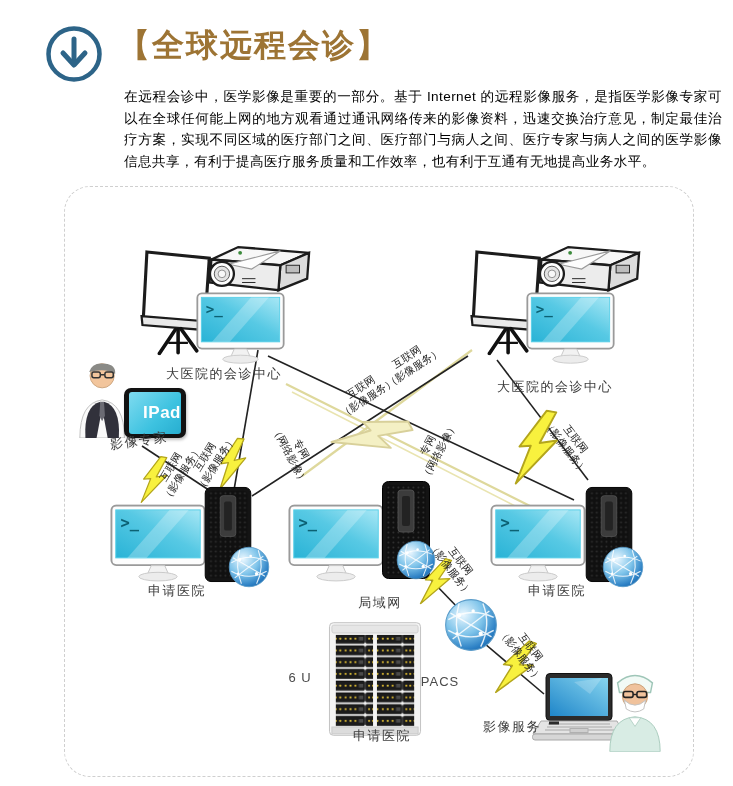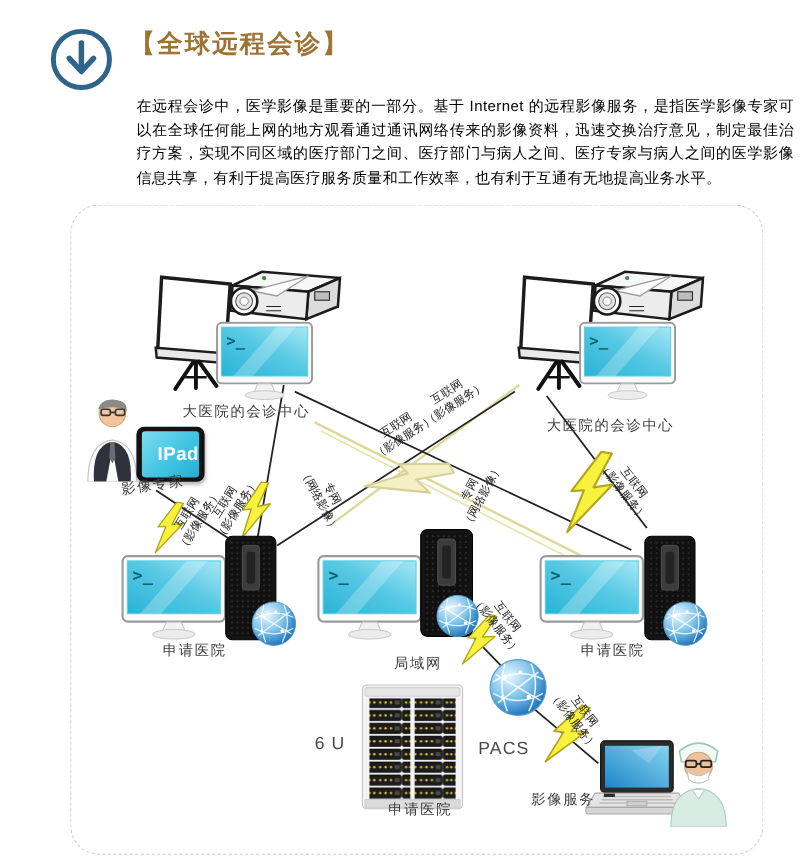--- a/index.html
+++ b/index.html
@@ -1,30 +1,30 @@
 <!DOCTYPE html>
 <html><head>
 <meta charset="utf-8">
 <style>
   html,body{margin:0;padding:0;background:#fff;}
   .page{position:relative;width:733px;height:786px;background:#fff;overflow:hidden;
         font-family:"Liberation Sans","DejaVu Sans",sans-serif;}
   
   .hdr-icon{position:absolute;left:44px;top:24px;width:60px;height:60px;}
-  .page-title{position:absolute;left:118px;top:24px;font-size:23px;font-weight:bold;
+  .page-title{position:absolute;left:118px;top:24px;font-size:32px;font-weight:bold;
               color:#9d7434;letter-spacing:2px;white-space:nowrap;}
   .intro{position:absolute;left:124px;top:86px;width:598px;font-size:13.6px;line-height:21.6px;
          color:#000000;text-align:justify;letter-spacing:0.4px;}
   
   .panel{position:absolute;left:64px;top:186px;width:628px;height:589px;
          border:1px dashed #cfcfcf;border-radius:26px;background:#fff;}
   .lay{position:absolute;left:0;top:0;width:733px;height:786px;pointer-events:none;}
   .node-label{position:absolute;transform:translate(-50%,-50%);font-size:13px;color:#3c3c3c;
               letter-spacing:1.5px;white-space:nowrap;}
-  .note-label{position:absolute;transform:translate(-50%,-50%);font-size:16px;color:#4a4a4a;
+  .note-label{position:absolute;transform:translate(-50%,-50%);font-size:13px;color:#4a4a4a;
               letter-spacing:1px;white-space:nowrap;}
   .lnk{position:absolute;font-size:10.5px;color:#262626;line-height:1.2;text-align:center;
        white-space:nowrap;}
   .lnk span{display:block;}
   .icon-abs{position:absolute;}
   
   .ipad{position:absolute;left:124px;top:388px;width:62px;height:50px;background:#121212;
         border-radius:7px;padding:4px 5px;box-sizing:border-box;box-shadow:1px 2px 3px rgba(0,0,0,.25);}
   .ipad-screen{width:100%;height:100%;border-radius:3px;
         background:linear-gradient(135deg,#7fdbf0 0%,#3dc2e0 60%,#27aed0 100%);
@@ -295,21 +295,21 @@
   <div class="node-label" style="left:557px;top:591px">申请医院</div>
 
   <svg class="icon-abs" style="left:444px;top:598px;width:54px;height:54px" viewBox="0 0 50 50">
       <use href="#sGlobe"></use>
     </svg>
 
   <svg class="icon-abs" style="left:328px;top:620px;width:94px;height:118px" viewBox="0 0 96 118">
       <use href="#sRack"></use>
     </svg>
   <div class="note-label" style="left:300px;top:677px">6 U</div>
-  <div class="note-label" style="left:458px;top:681px">PACS</div>
+  <div class="note-label" style="left:440px;top:681px">PACS</div>
   <div class="node-label" style="left:382px;top:736px">申请医院</div>
 
   <svg class="icon-abs" style="left:532px;top:672px;width:92px;height:72px" viewBox="0 0 92 72">
       <use href="#sLaptop"></use>
     </svg>
   <svg class="icon-abs" style="left:604px;top:666px;width:62px;height:86px" viewBox="0 0 64 88">
       <use href="#sDoctor"></use>
     </svg>
   <div class="node-label" style="left:512px;top:727px">影像服务</div>
 

